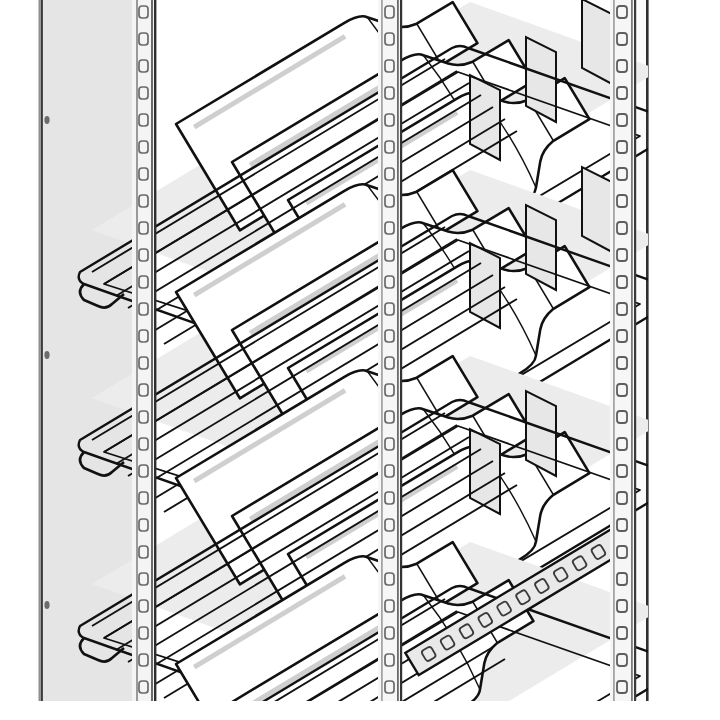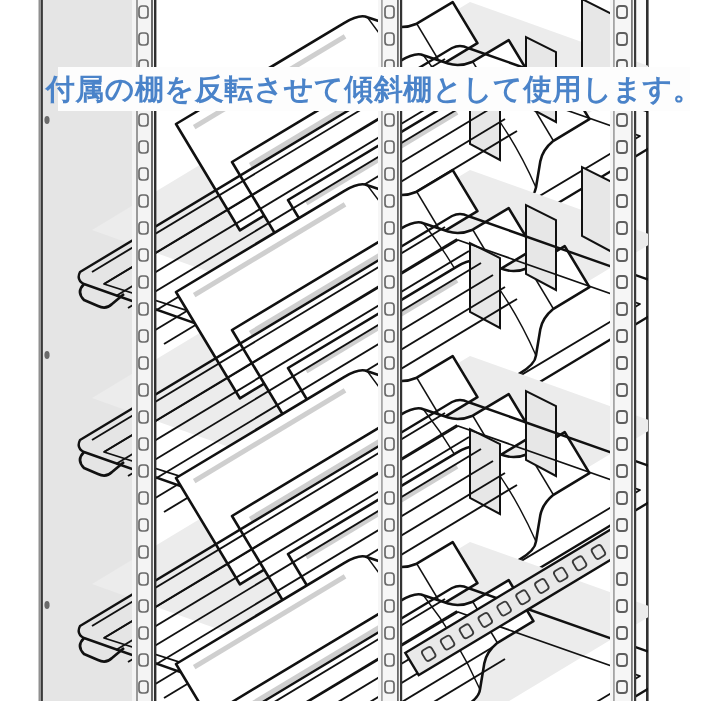--- a/index.html
+++ b/index.html
@@ -387,17 +387,14 @@
           </g>
         </g>
       </g>
 
       <rect x="0" y="701" width="720" height="19" fill="#ffffff"></rect>
       <rect x="0" y="0" width="38" height="720" fill="#ffffff"></rect>
       <rect x="649" y="0" width="71" height="720" fill="#ffffff"></rect>
     </g>
   </svg>
 
-  <div id="caption-band">
-    <span id="caption-text">付属の棚を反転させて傾斜棚として使用します。</span>
-  </div>
 
 </div>
 
 </body></html>

